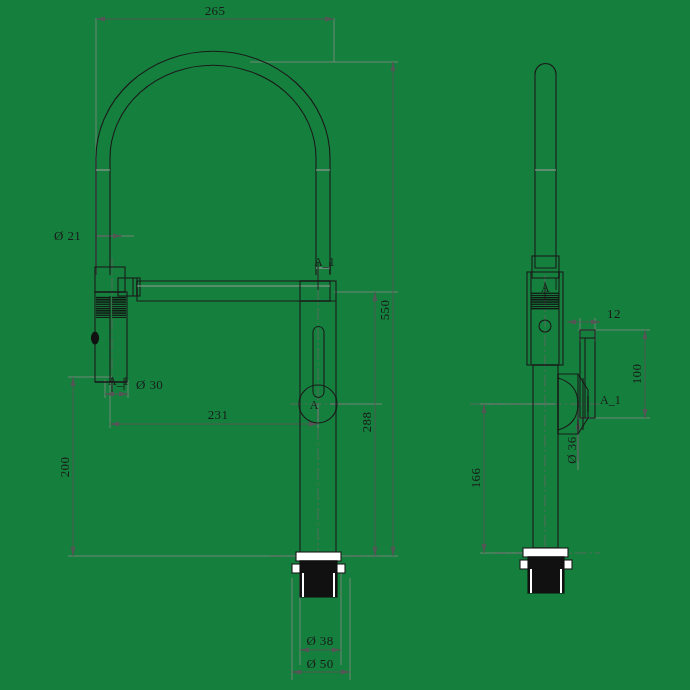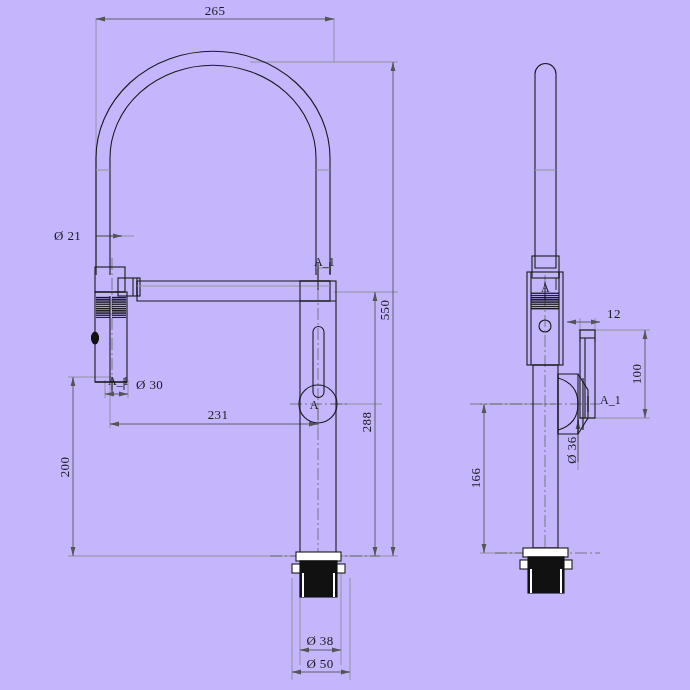--- a/index.html
+++ b/index.html
@@ -7,21 +7,21 @@
     padding: 0;
     background: #ffffff;
   }
   body {
     font-family: "Liberation Serif", serif;
   }
   #sheet {
     position: relative;
     width: 690px;
     height: 690px;
-    background: #c4b5fd;
+    background: #15803d;
     overflow: hidden;
   }
   #sheet svg {
     position: absolute;
     top: 0;
     left: 0;
     display: block;
   }
   .dimtext {
     font-family: "Liberation Serif", serif;

